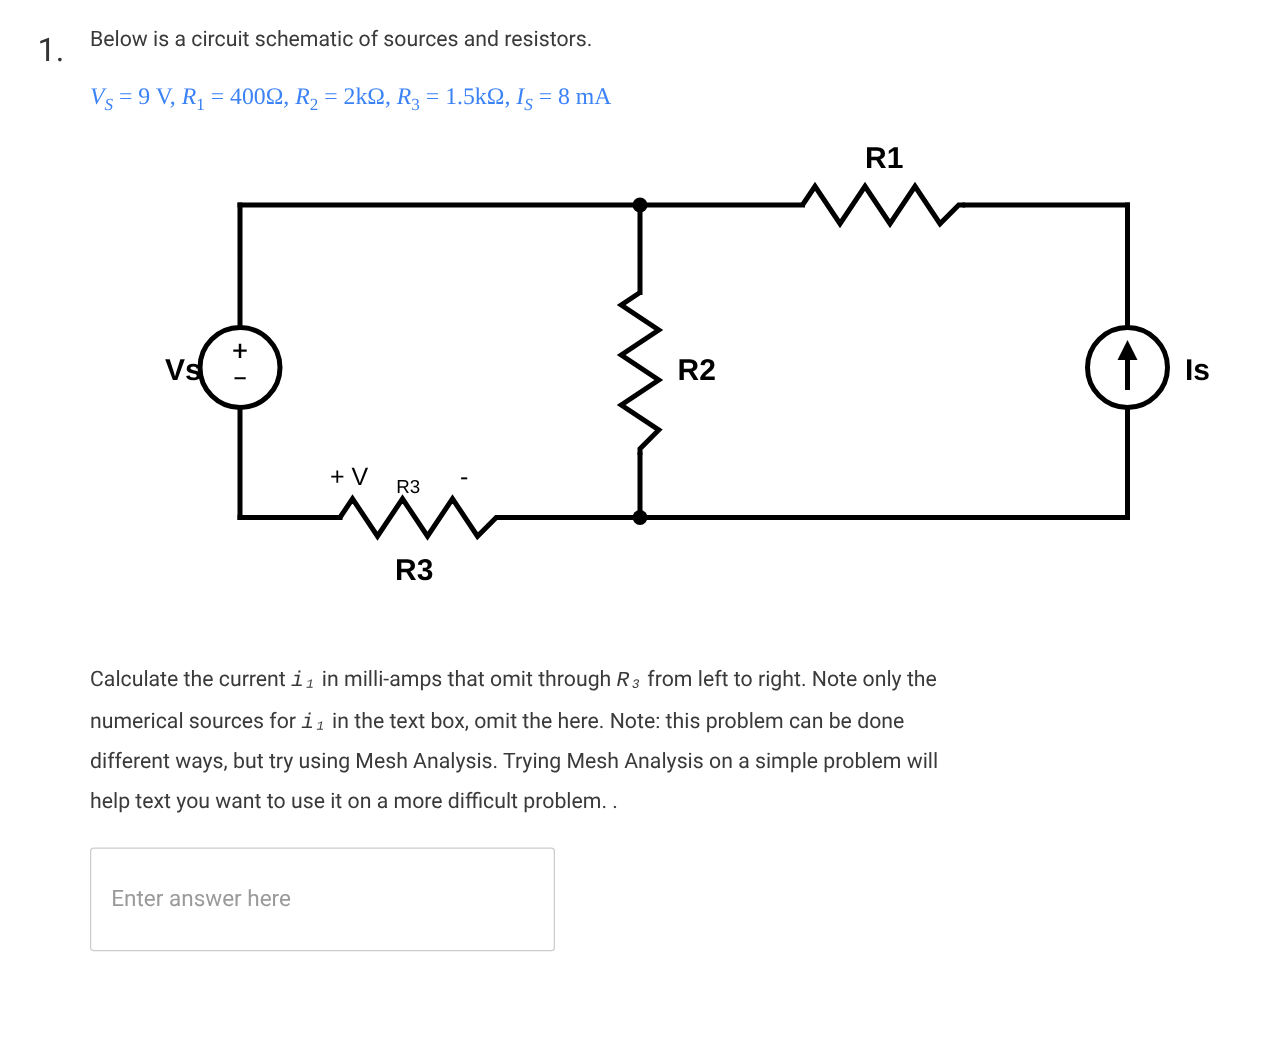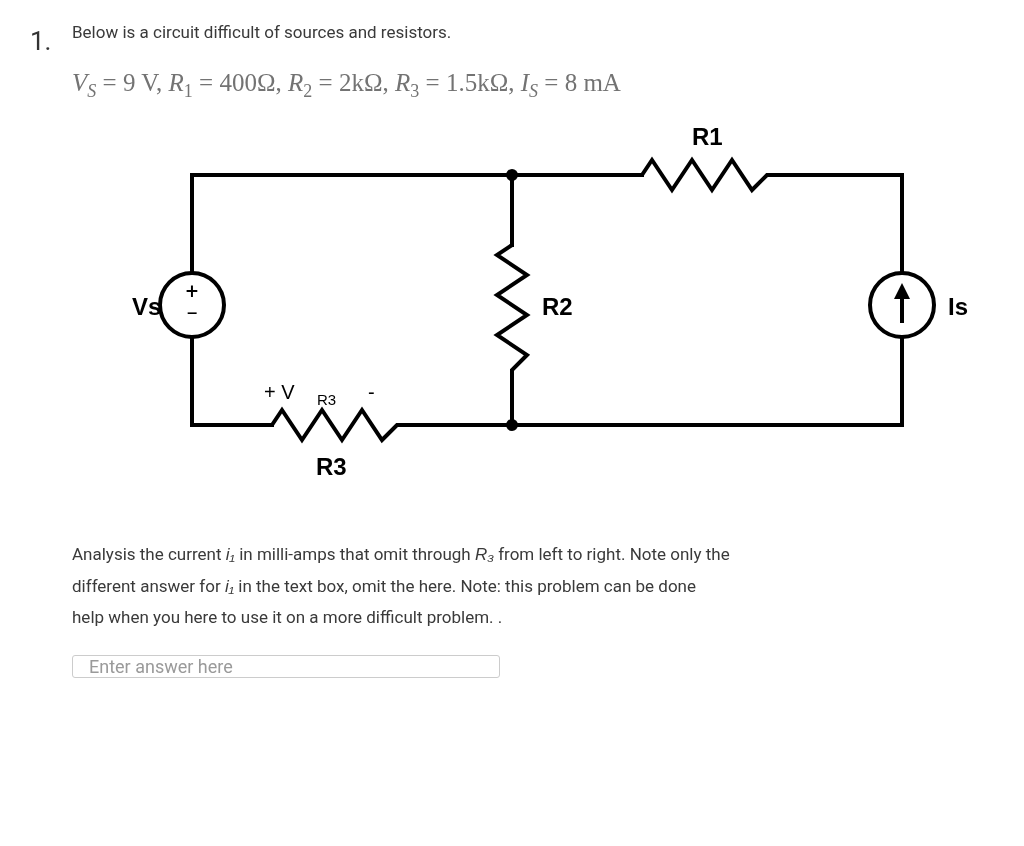--- a/index.html
+++ b/index.html
@@ -18,52 +18,52 @@
     font-weight: 400;
     color: #333;
     width: 42px;
     flex:0 0 42px;
     padding-top:2px;
   }
   .content { flex:1; }
   .intro { margin-bottom: 18px; }
   .params {
     font-family: "Times New Roman", Times, serif;
-    font-size: 25px;
-    color:#737373;
+    font-size: 19px;
+    color:#3b82f6;
     margin-bottom: 10px;
   }
   .params .sub { font-size: 0.72em; vertical-align: sub; }
   .circuit-box {
     margin: 4px 0 20px 0;
   }
   .desc p { margin: 0 0 6px 0; }
-  .desc .serif { font-family:Liberation Sans, sans-serif; }
+  .desc .serif { font-family:Liberation Mono, monospace; }
   .answer-input {
     margin-top: 18px;
-    width: 428px;
-    padding: 0 16px;
+    width: 372px;
+    padding: 30px 16px;
     font-size: 18px;
     border: 1px solid #ccc;
     border-radius: 3px;
     color:#888;
     font-family: inherit;
     box-sizing: border-box;
   }
   .answer-input::placeholder { color:#9a9a9a; }
   svg text.lbl { font-family: Arial, "Helvetica Neue", sans-serif; font-weight:700; fill:#000; }
 </style>
 </head>
 <body>
 
 <div class="row">
   <div class="qnum">1.</div>
   <div class="content">
 
-    <div class="intro">Below is a circuit difficult of sources and resistors.</div>
+    <div class="intro">Below is a circuit schematic of sources and resistors.</div>
 
     <div class="params">
       <span style="font-style:italic">V<span class="sub">S</span></span> = <span>9 V</span>,
       <span style="font-style:italic">R</span><span class="sub">1</span> = <span>400Ω</span>,
       <span style="font-style:italic">R</span><span class="sub">2</span> = <span>2kΩ</span>,
       <span style="font-style:italic">R</span><span class="sub">3</span> = <span>1.5kΩ</span>,
       <span style="font-style:italic">I<span class="sub">S</span></span> = <span>8 mA</span>
     </div>
 
     <div class="circuit-box">
@@ -125,23 +125,24 @@
         <g>
           <text x="192" y="284" font-size="20" fill="#000" font-family="Arial">+ V</text>
           <text x="245" y="290" font-size="15" fill="#000" font-family="Arial">R3</text>
           <text x="296" y="284" font-size="20" fill="#000" font-family="Arial">-</text>
         </g>
       </svg>
     </div>
 
     <div class="desc">
       <p>
-        <span>Analysis the current </span><span class="serif" style="font-style:italic">i₁</span><span> in milli-amps that omit through </span><span class="serif" style="font-style:italic">R₃</span><span> from left to right. Note only the</span>
+        <span>Calculate the current </span><span class="serif" style="font-style:italic">i₁</span><span> in milli-amps that omit through </span><span class="serif" style="font-style:italic">R₃</span><span> from left to right. Note only the</span>
       </p>
       <p>
-        <span>different answer for </span><span class="serif" style="font-style:italic">i₁</span><span> in the text box, omit the here. Note: this problem can be done</span>
+        <span>numerical sources for </span><span class="serif" style="font-style:italic">i₁</span><span> in the text box, omit the here. Note: this problem can be done</span>
       </p>
-      <p>help when you here to use it on a more difficult problem. .</p>
+      <p>different ways, but try using Mesh Analysis. Trying Mesh Analysis on a simple problem will</p>
+      <p>help text you want to use it on a more difficult problem. .</p>
     </div>
 
     <input type="text" class="answer-input" placeholder="Enter answer here" style="">
   </div>
 </div>
 
 </body></html>

